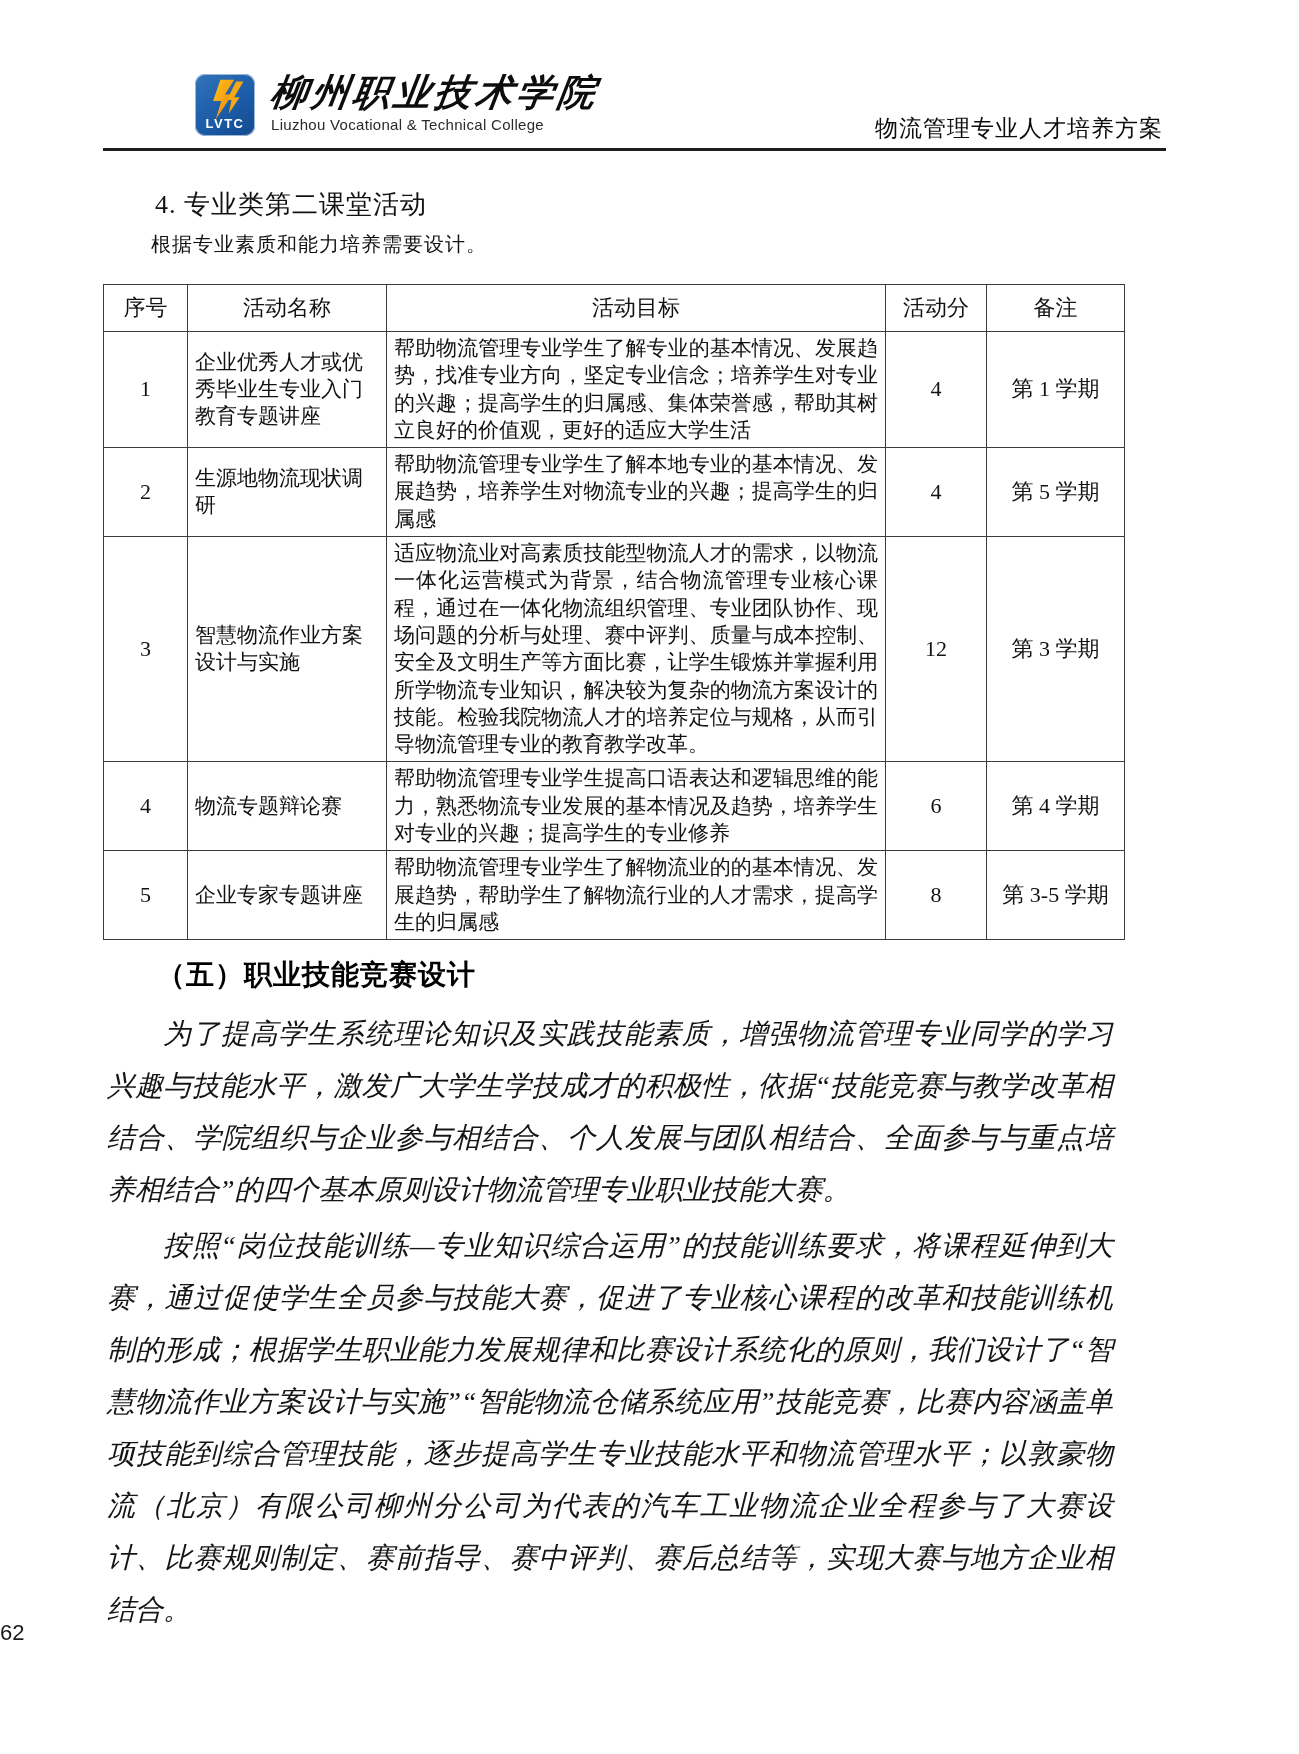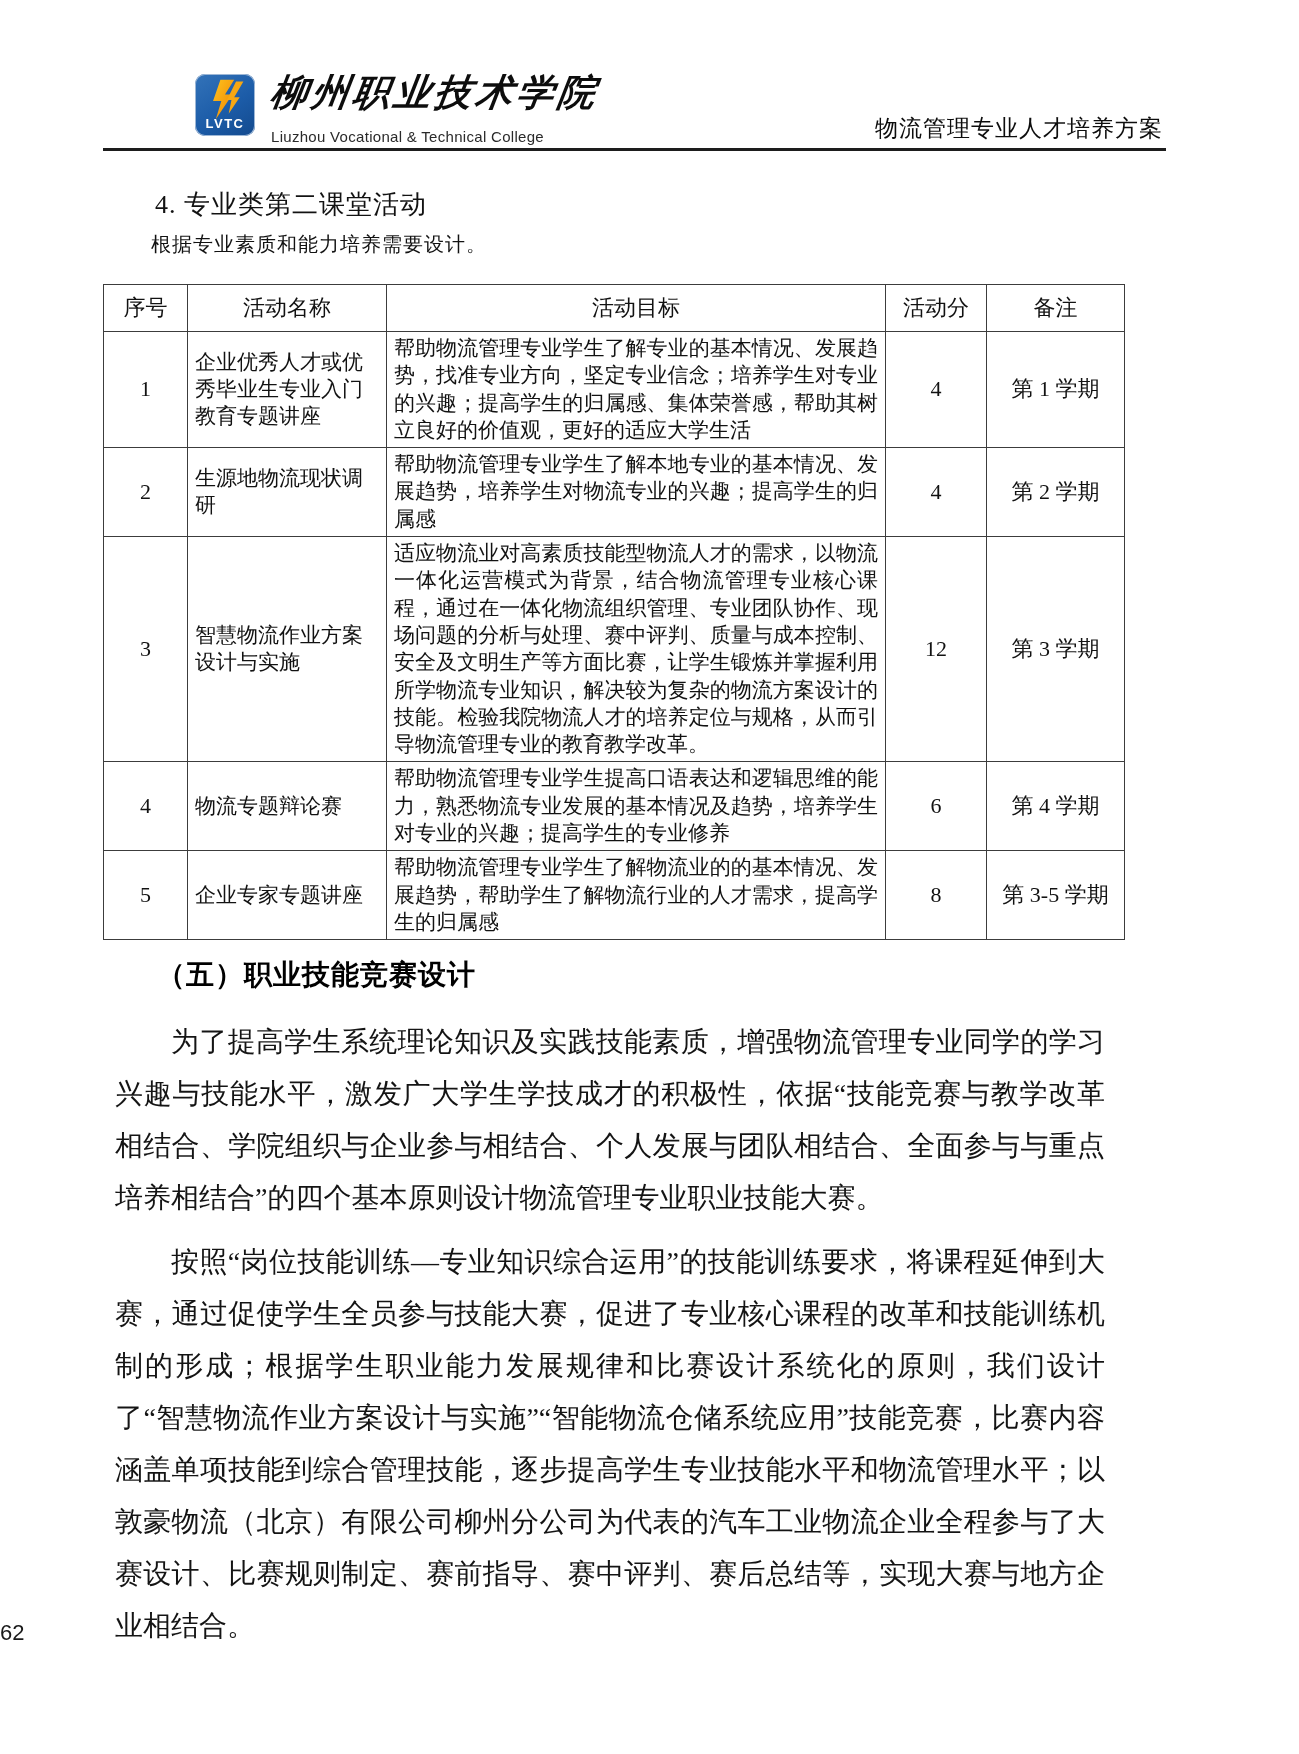--- a/index.html
+++ b/index.html
@@ -22,21 +22,21 @@
     color:#ffffff; font-family:"Liberation Sans",sans-serif; font-size:13px;
     font-weight:700; letter-spacing:1.5px; margin-bottom:5px;
   }
   .college-names { display:flex; flex-direction:column; }
   .college-cn {
     font-size:37px; font-weight:700; font-style:italic; line-height:1.05;
     transform:skewX(-8deg); letter-spacing:4px; color:#0d0d0d;
   }
   .college-en {
     font-family:"Liberation Sans",sans-serif; font-size:15px; color:#2a2a2a;
-    margin-top:15px; letter-spacing:0.3px;
+    margin-top:3px; letter-spacing:0.3px;
   }
   .doc-title {
     position:absolute; right:2px; bottom:-2px; font-size:23px; color:#0d0d0d;
     border-bottom:2px solid #2a2a2a; padding-bottom:4px; letter-spacing:1px;
   }
   .header-rule { position:absolute; left:103px; top:148px; width:1063px; height:0; border-top:3px solid #1d1d1d; }
 
   
   .sec4-title { position:absolute; left:155px; top:187px; font-size:26px; letter-spacing:1px; }
   .sec4-intro { position:absolute; left:151px; top:231px; font-size:20px; letter-spacing:1px; }
@@ -58,21 +58,21 @@
   
   .sec5-heading {
     position:absolute; left:157px; top:956px;
     font-family:"Liberation Sans",sans-serif; font-weight:700; font-size:28px;
     color:#000; letter-spacing:1px;
   }
   .sec5-paras {
     position:absolute; left:103px; top:1004px; width:1014px;
     font-size:28px; line-height:52px; text-align:justify; color:#141414;
   }
-  .sec5-paras p { margin:12px; text-indent:2em; }
+  .sec5-paras p { margin:4px; text-indent:2em;font-style:italic; }
 
   
   .page-number {
     position:absolute; left:0; top:1620px; width:100%; text-align:left;
     font-family:"Liberation Sans",sans-serif; font-size:22px; color:#1a1a1a;
   }
 </style>
 </head>
 <body>
 
@@ -128,21 +128,21 @@
         <td class="c-name">企业优秀人才或优秀毕业生专业入门教育专题讲座</td>
         <td class="c-goal">帮助物流管理专业学生了解专业的基本情况、发展趋势，找准专业方向，坚定专业信念；培养学生对专业的兴趣；提高学生的归属感、集体荣誉感，帮助其树立良好的价值观，更好的适应大学生活</td>
         <td class="c-score">4</td>
         <td class="c-note">第 1 学期</td>
       </tr>
       <tr>
         <td class="c-no">2</td>
         <td class="c-name">生源地物流现状调研</td>
         <td class="c-goal">帮助物流管理专业学生了解本地专业的基本情况、发展趋势，培养学生对物流专业的兴趣；提高学生的归属感</td>
         <td class="c-score">4</td>
-        <td class="c-note">第 2 学期</td>
+        <td class="c-note">第 5 学期</td>
       </tr>
       <tr>
         <td class="c-no">3</td>
         <td class="c-name">智慧物流作业方案设计与实施</td>
         <td class="c-goal">适应物流业对高素质技能型物流人才的需求，以物流一体化运营模式为背景，结合物流管理专业核心课程，通过在一体化物流组织管理、专业团队协作、现场问题的分析与处理、赛中评判、质量与成本控制、安全及文明生产等方面比赛，让学生锻炼并掌握利用所学物流专业知识，解决较为复杂的物流方案设计的技能。检验我院物流人才的培养定位与规格，从而引导物流管理专业的教育教学改革。</td>
         <td class="c-score">12</td>
         <td class="c-note">第 3 学期</td>
       </tr>
       <tr>
         <td class="c-no">4</td>

